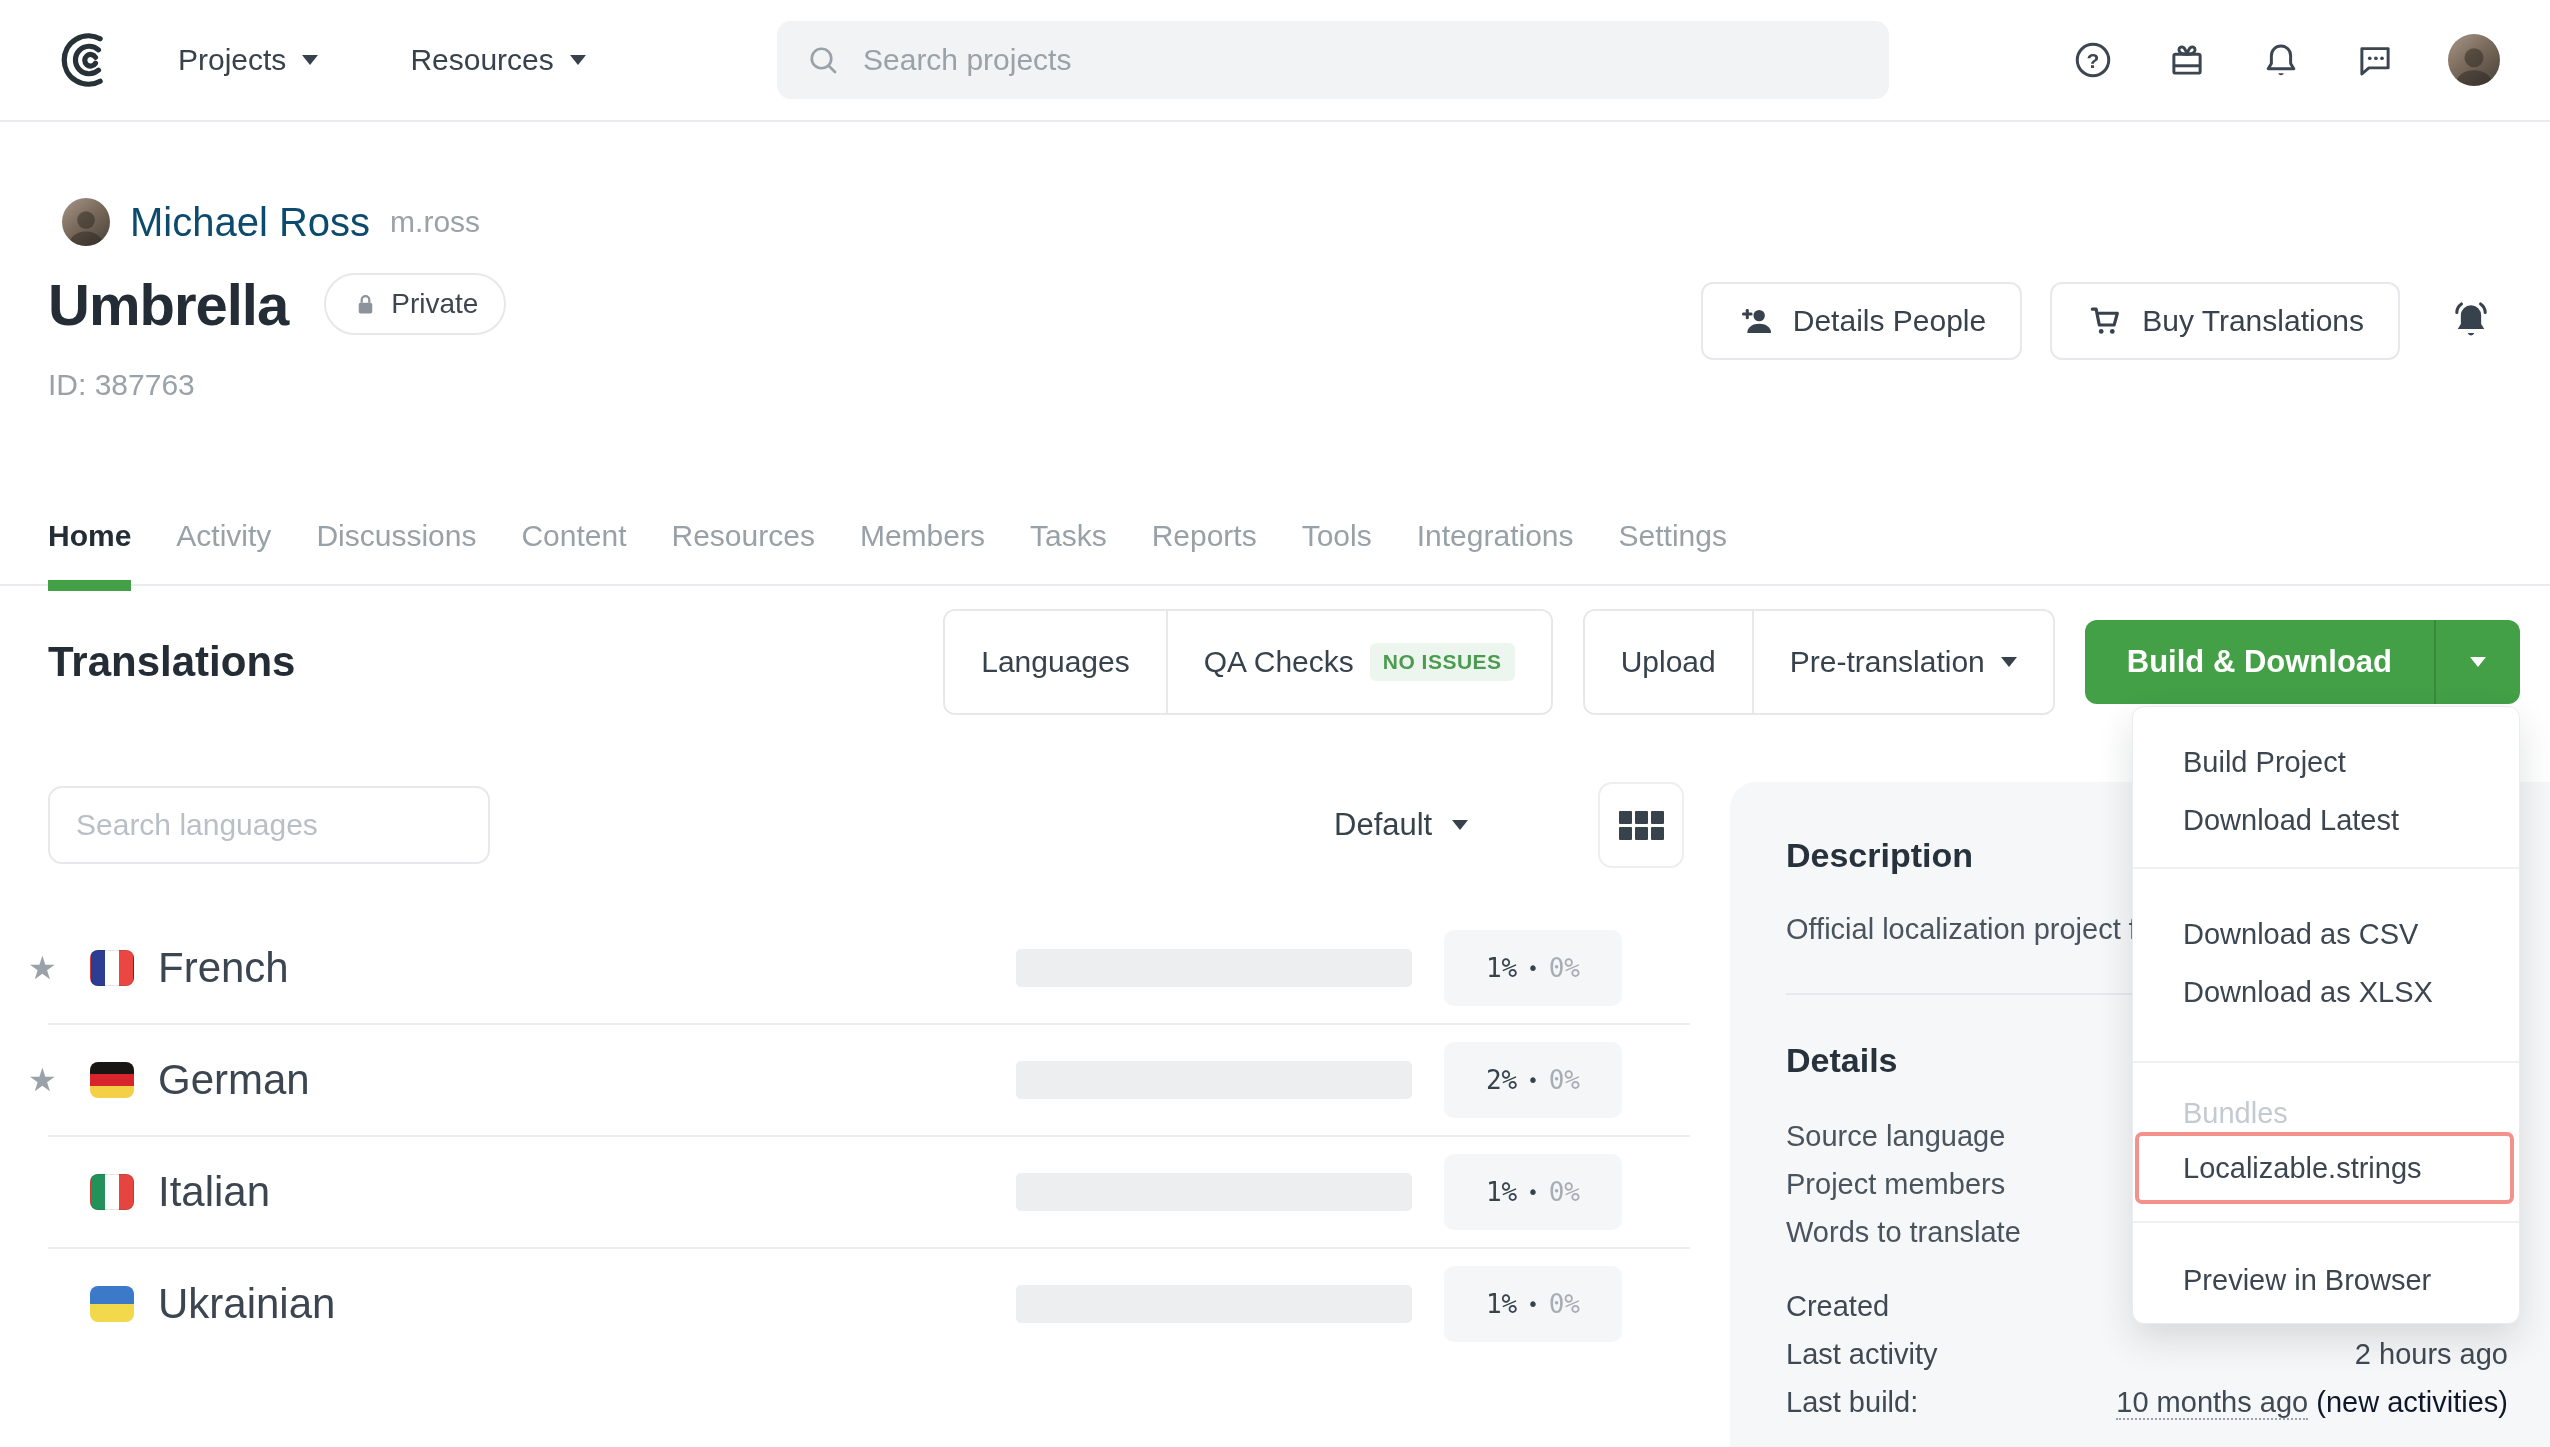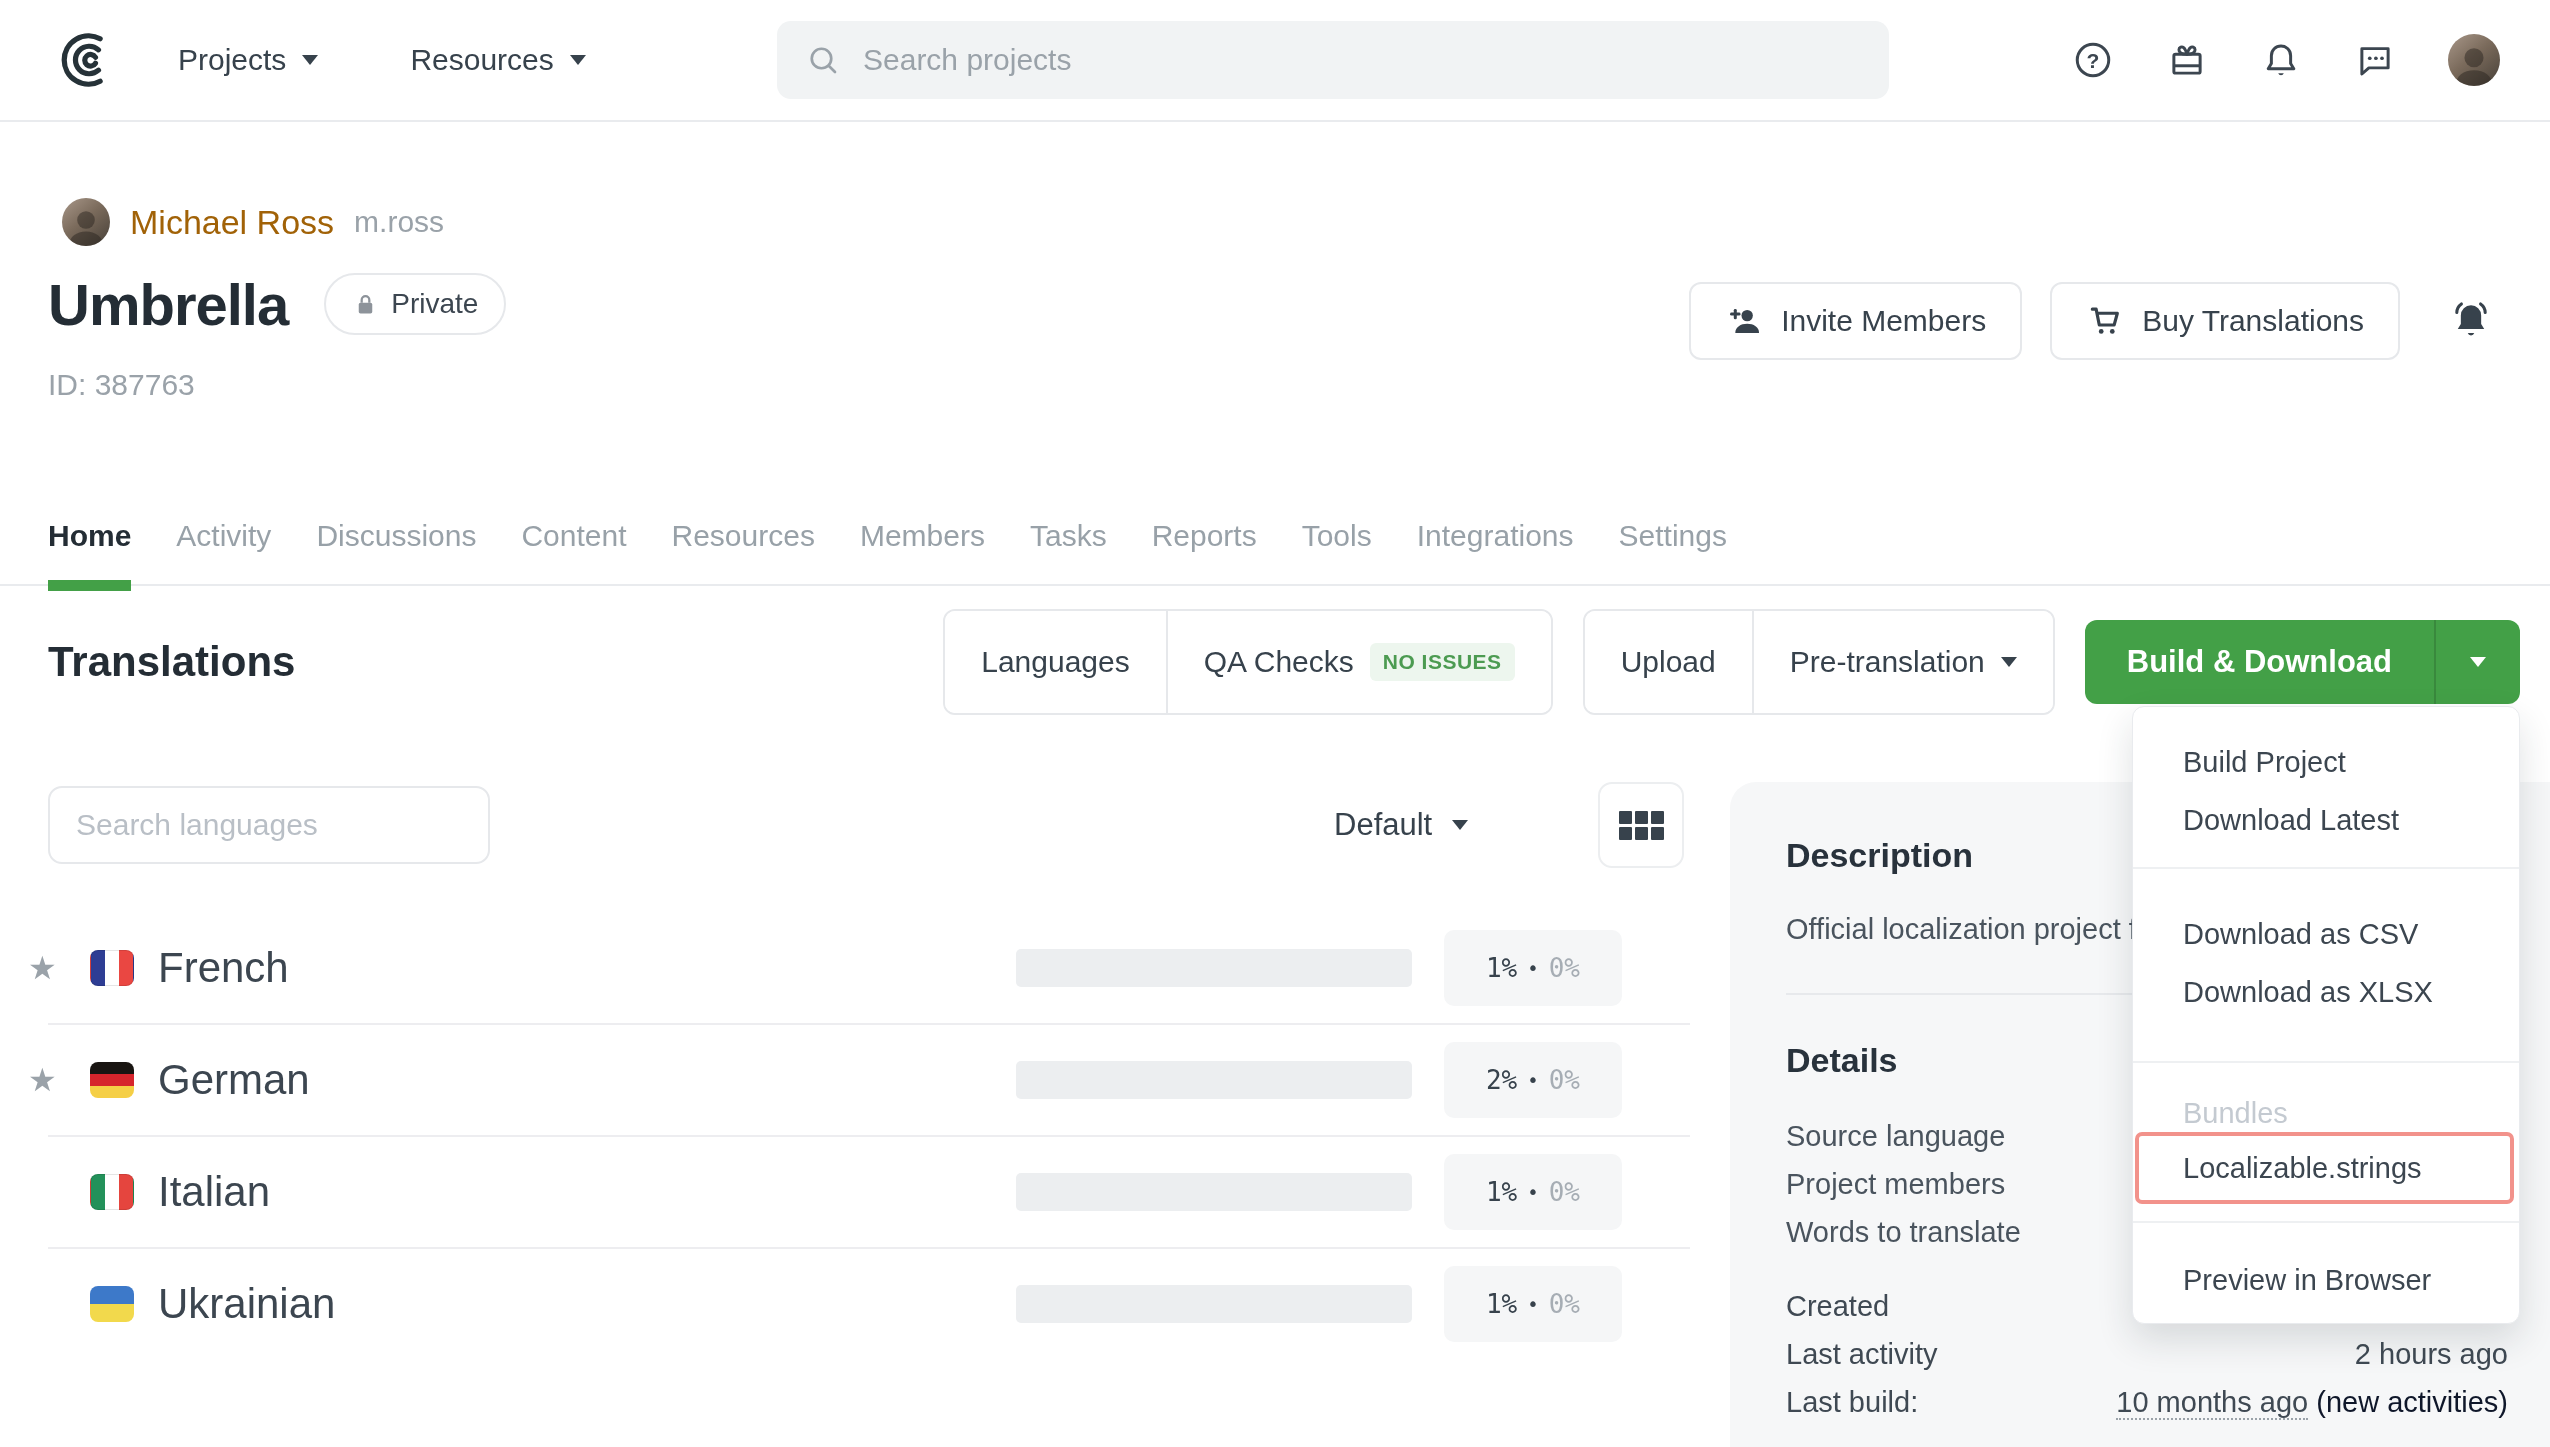--- a/index.html
+++ b/index.html
@@ -23,21 +23,21 @@
   .nav-search input::placeholder{color:#9aa2a9;}
   .nav-icons{position:absolute;right:50px;top:0;height:120px;display:flex;align-items:center;gap:52px;}
   .nav-icon{width:42px;height:42px;display:flex;align-items:center;justify-content:center;cursor:pointer;}
   .avatar{width:52px;height:52px;border-radius:50%;overflow:hidden;position:relative;
           background:linear-gradient(140deg,#a9988a 0%,#7b6b5c 45%,#474038 100%);}
   .avatar svg{position:absolute;left:0;bottom:-2px;width:100%;}
 
   
   .owner-row{position:absolute;left:62px;top:198px;display:flex;align-items:center;gap:20px;}
   .owner-avatar{width:48px;height:48px;}
-  .owner-name{font-size:34px;color:#a16207;}
+  .owner-name{font-size:40px;color:#0c4a6e;}
   .owner-username{font-size:30px;color:#9aa2a9;}
   .title-row{position:absolute;left:48px;top:262px;display:flex;align-items:center;gap:36px;height:84px;}
   .project-title{font-size:58px;font-weight:700;color:#242d35;letter-spacing:-1px;}
   .privacy-pill{display:flex;align-items:center;gap:12px;border:2px solid #e6e8eb;border-radius:32px;
                 background:#fff;height:58px;padding:0 26px;font-size:28px;color:#3c4650;}
   .project-id{position:absolute;left:48px;top:368px;font-size:30px;color:#9aa2a9;}
   .header-actions{position:absolute;right:56px;top:282px;display:flex;align-items:center;gap:28px;}
   .btn{display:flex;align-items:center;gap:18px;background:#fff;border:2px solid #e6e8eb;border-radius:12px;
        height:78px;padding:0 34px;font-size:30px;color:#37424c;cursor:pointer;box-sizing:border-box;}
   .header-bell{margin-left:20px;width:46px;height:46px;}
@@ -223,21 +223,21 @@
   <div class="header-actions">
     <button class="btn">
       <span>
         <svg viewBox="0 0 24 24" width="38" height="38" fill="#37424c">
           <circle cx="14" cy="8.6" r="3.6"></circle>
           <path d="M6.5 19.6 c0-3.7 3.4-5.8 7.5-5.8 s7.5 2.1 7.5 5.8 Z"></path>
           <rect x="3.2" y="6.7" width="6.6" height="1.9" rx="0.9"></rect>
           <rect x="5.55" y="4.35" width="1.9" height="6.6" rx="0.9"></rect>
         </svg>
       </span>
-      <span>Invite Members</span>
+      <span>Details People</span>
     </button>
     <button class="btn">
       <span>
         <svg viewBox="0 0 24 24" width="38" height="38" fill="none" stroke="#37424c" stroke-width="2" stroke-linecap="round" stroke-linejoin="round">
           <path d="M4 4.5 h2.4 l2 10 h9.4 l2-7.4 H7.1"></path>
           <circle cx="9.6" cy="18.6" r="1.5" fill="#37424c" stroke="none"></circle>
           <circle cx="16.6" cy="18.6" r="1.5" fill="#37424c" stroke="none"></circle>
         </svg>
       </span>
       <span>Buy Translations</span>

